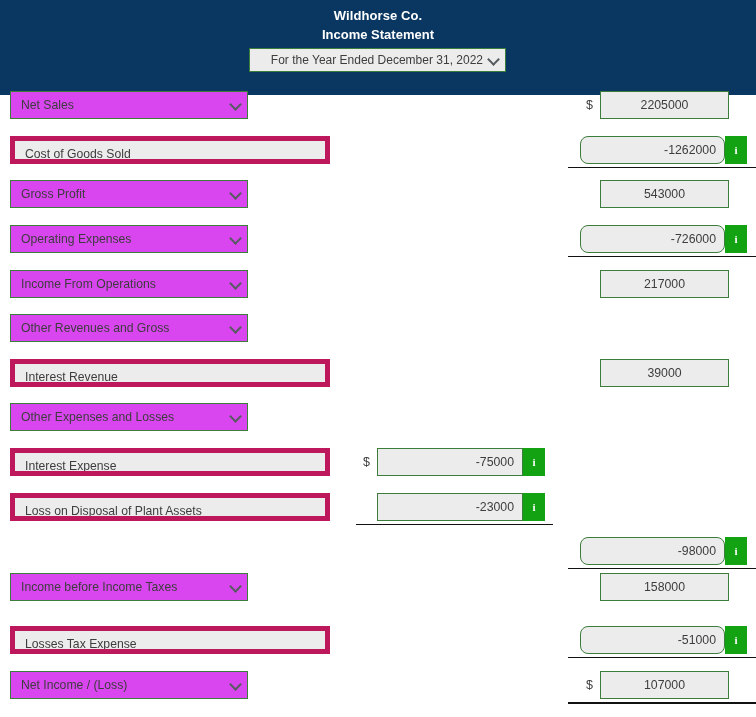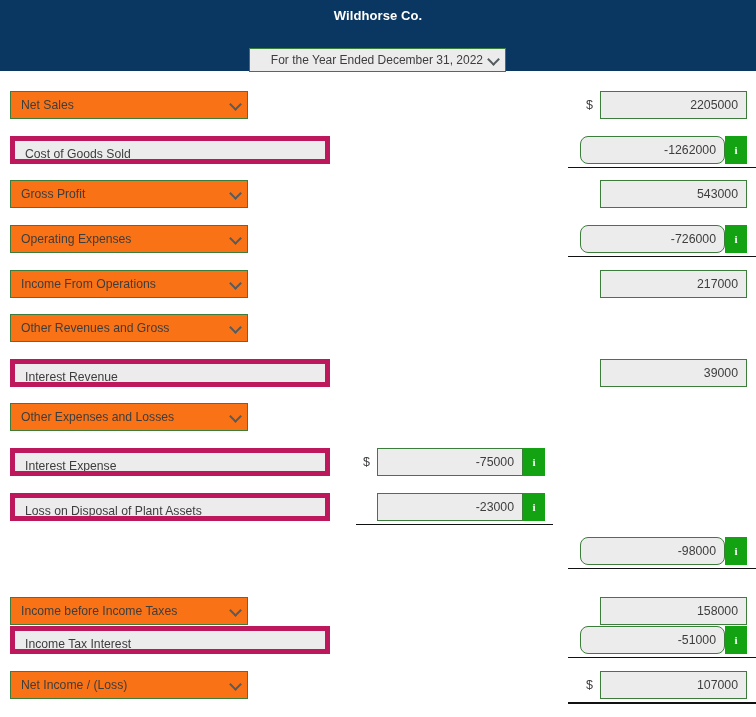--- a/index.html
+++ b/index.html
@@ -13,21 +13,21 @@
     position: relative;
     width: 756px; height: 717px;
     overflow: hidden;
     background: #ffffff;
   }
 
   
   .stmt-header {
     position: absolute;
     left: 0; top: 0;
-    width: 756px; height: 71px;
+    width: 756px; height: 95px;
     background: #0a3761;
     color: #ffffff;
     text-align: center;
   }
   .stmt-company {
     position: absolute;
     left: 0; top: 8px; width: 756px;
     font-size: 13px; font-weight: bold;
     letter-spacing: .1px;
     line-height: 16px;
@@ -72,21 +72,21 @@
   }
 
   
   .row { position: absolute; left: 0; width: 756px; height: 28px; }
 
   
   .acct-select {
     position: absolute;
     left: 10px; top: 0;
     height: 28px;
-    background: #f97316;
+    background: #d946ef;
     border: 1px solid #3c7d3c;
     color: #3d3d3d;
     font-size: 12.2px;
     font-family: "Liberation Sans", sans-serif;
     padding: 0 24px 0 10px;
     line-height: 26px;
     white-space: nowrap;
     overflow: hidden;
     cursor: pointer;
   }
@@ -151,21 +151,21 @@
     line-height: 26px;
     cursor: pointer;
   }
 
   
   .col-mid  { left: 377px; }
   .col-mid .amt-box   { width: 146px; }
   .col-mid .info-btn  { left: 146px; }
 
   .col-right      { left: 600px; }
-  .col-right .amt-box  { width: 147px; }
+  .col-right .amt-box  { width: 129px; text-align: center; }
 
   .col-right-btn  { left: 580px; }
   .col-right-btn .amt-box  { width: 145px; border-radius: 8px; }
   .col-right-btn .info-btn { left: 145px; }
 
   
   .rule {
     position: absolute;
     height: 0;
     border-top: 1.6px solid #111111;
@@ -174,20 +174,21 @@
     border-top: 2.2px solid #111111;
   }
 </style>
 </head>
 <body>
 
 <div id="app">
 
   <div class="stmt-header">
     <div class="stmt-company">Wildhorse Co.</div>
+    <div class="stmt-title">Income Statement</div>
     <div class="period-select">
       <span>For the Year Ended December 31, 2022</span>
       <span class="chev"></span>
     </div>
   </div>
 
   <div id="rows-host">
       <div class="row" style="top: 91px;">
         <div class="acct-select w-narrow"><span>Net Sales</span><span class="chev"></span></div>
         <div class="amt col-right">
@@ -247,28 +248,28 @@
           <div class="amt-box">-23000</div>
           <div class="info-btn">i</div>
         </div>
       </div>
       <div class="row" style="top: 537.2px;">
         <div class="amt col-right-btn">
           <div class="amt-box">-98000</div>
           <div class="info-btn">i</div>
         </div>
       </div>
-      <div class="row" style="top: 597px; padding-left: 44px;">
+      <div class="row" style="top: 573px; padding-left: 44px;">
         <div class="acct-select w-narrow"><span>Income before Income Taxes</span><span class="chev"></span></div>
         <div class="amt col-right">
           <div class="amt-box">158000</div>
         </div>
       </div>
       <div class="row" style="top: 626.4px;">
-        <div class="acct-input">Income Tax Interest</div>
+        <div class="acct-input">Losses Tax Expense</div>
         <div class="amt col-right-btn">
           <div class="amt-box">-51000</div>
           <div class="info-btn">i</div>
         </div>
       </div>
       <div class="row" style="top: 671.1px;">
         <div class="acct-select w-narrow"><span>Net Income / (Loss)</span><span class="chev"></span></div>
         <div class="amt col-right">
           <span class="dollar">$</span>
           <div class="amt-box">107000</div>

